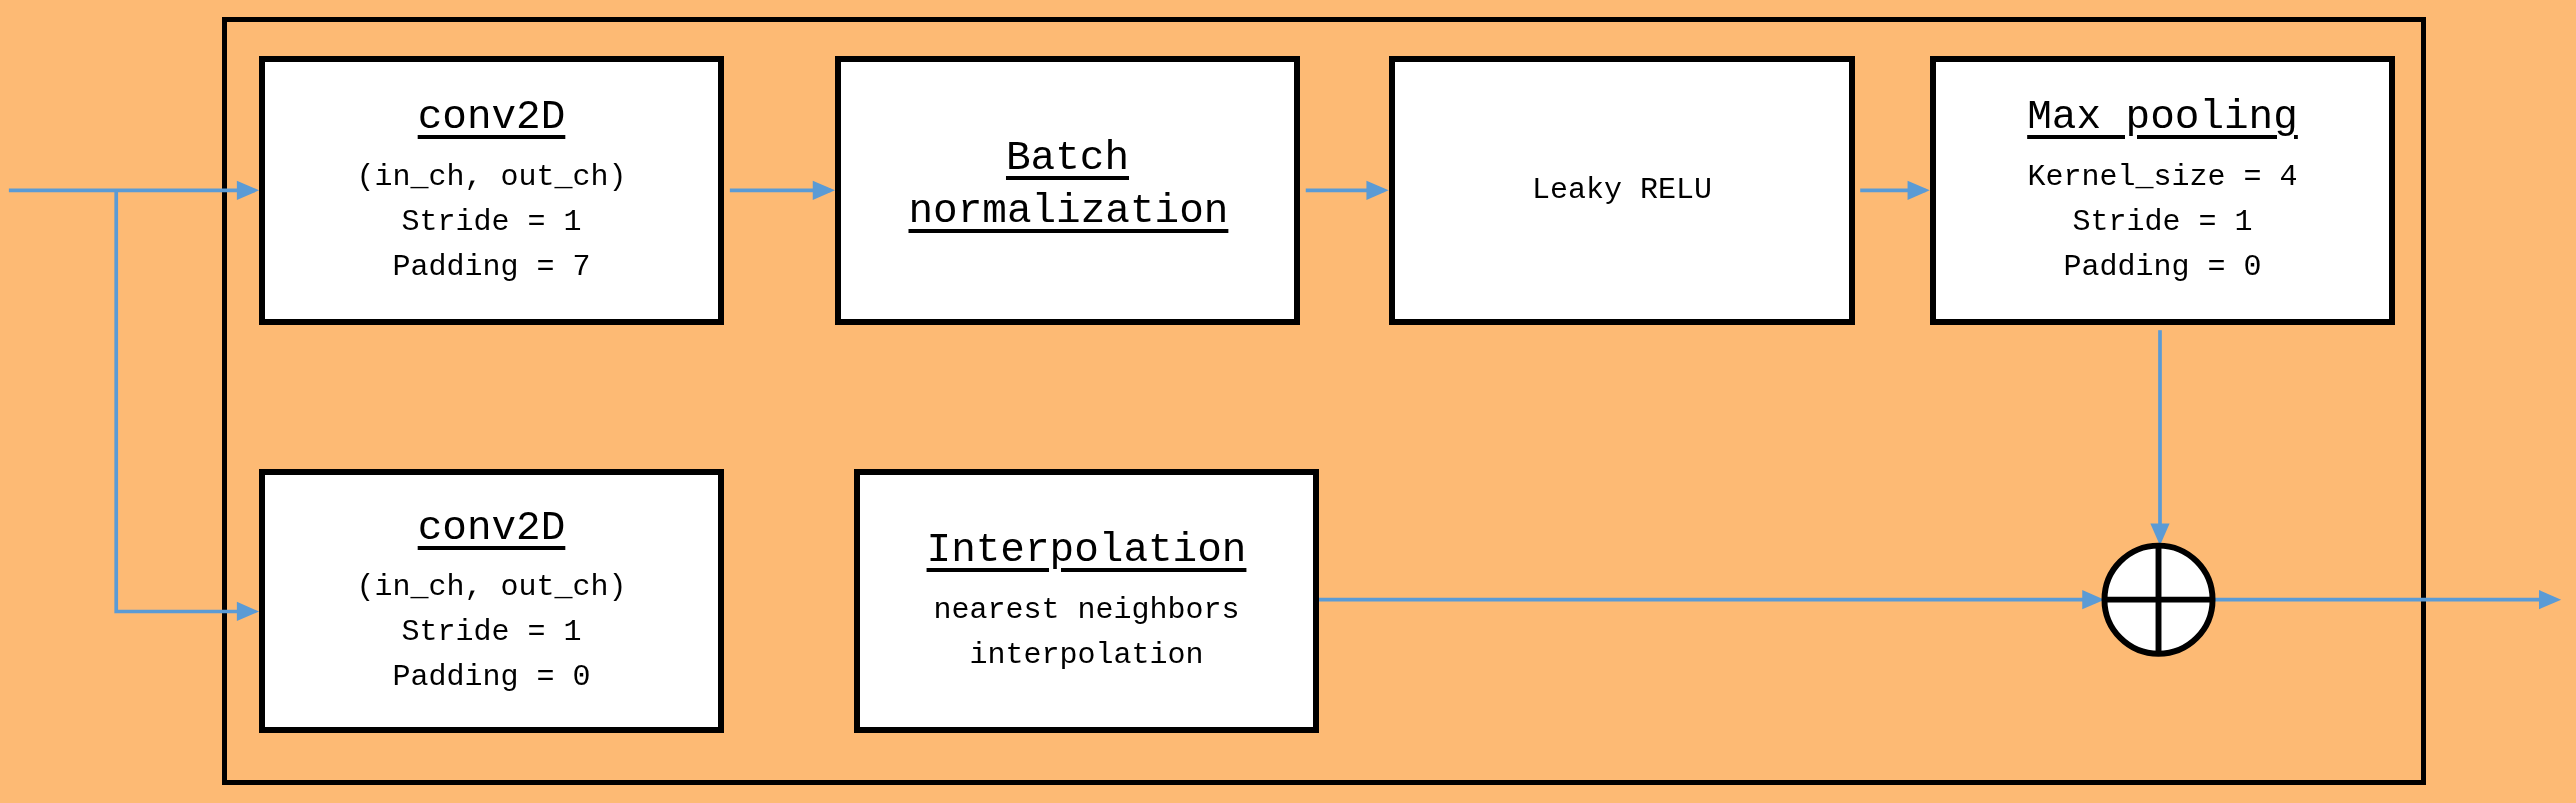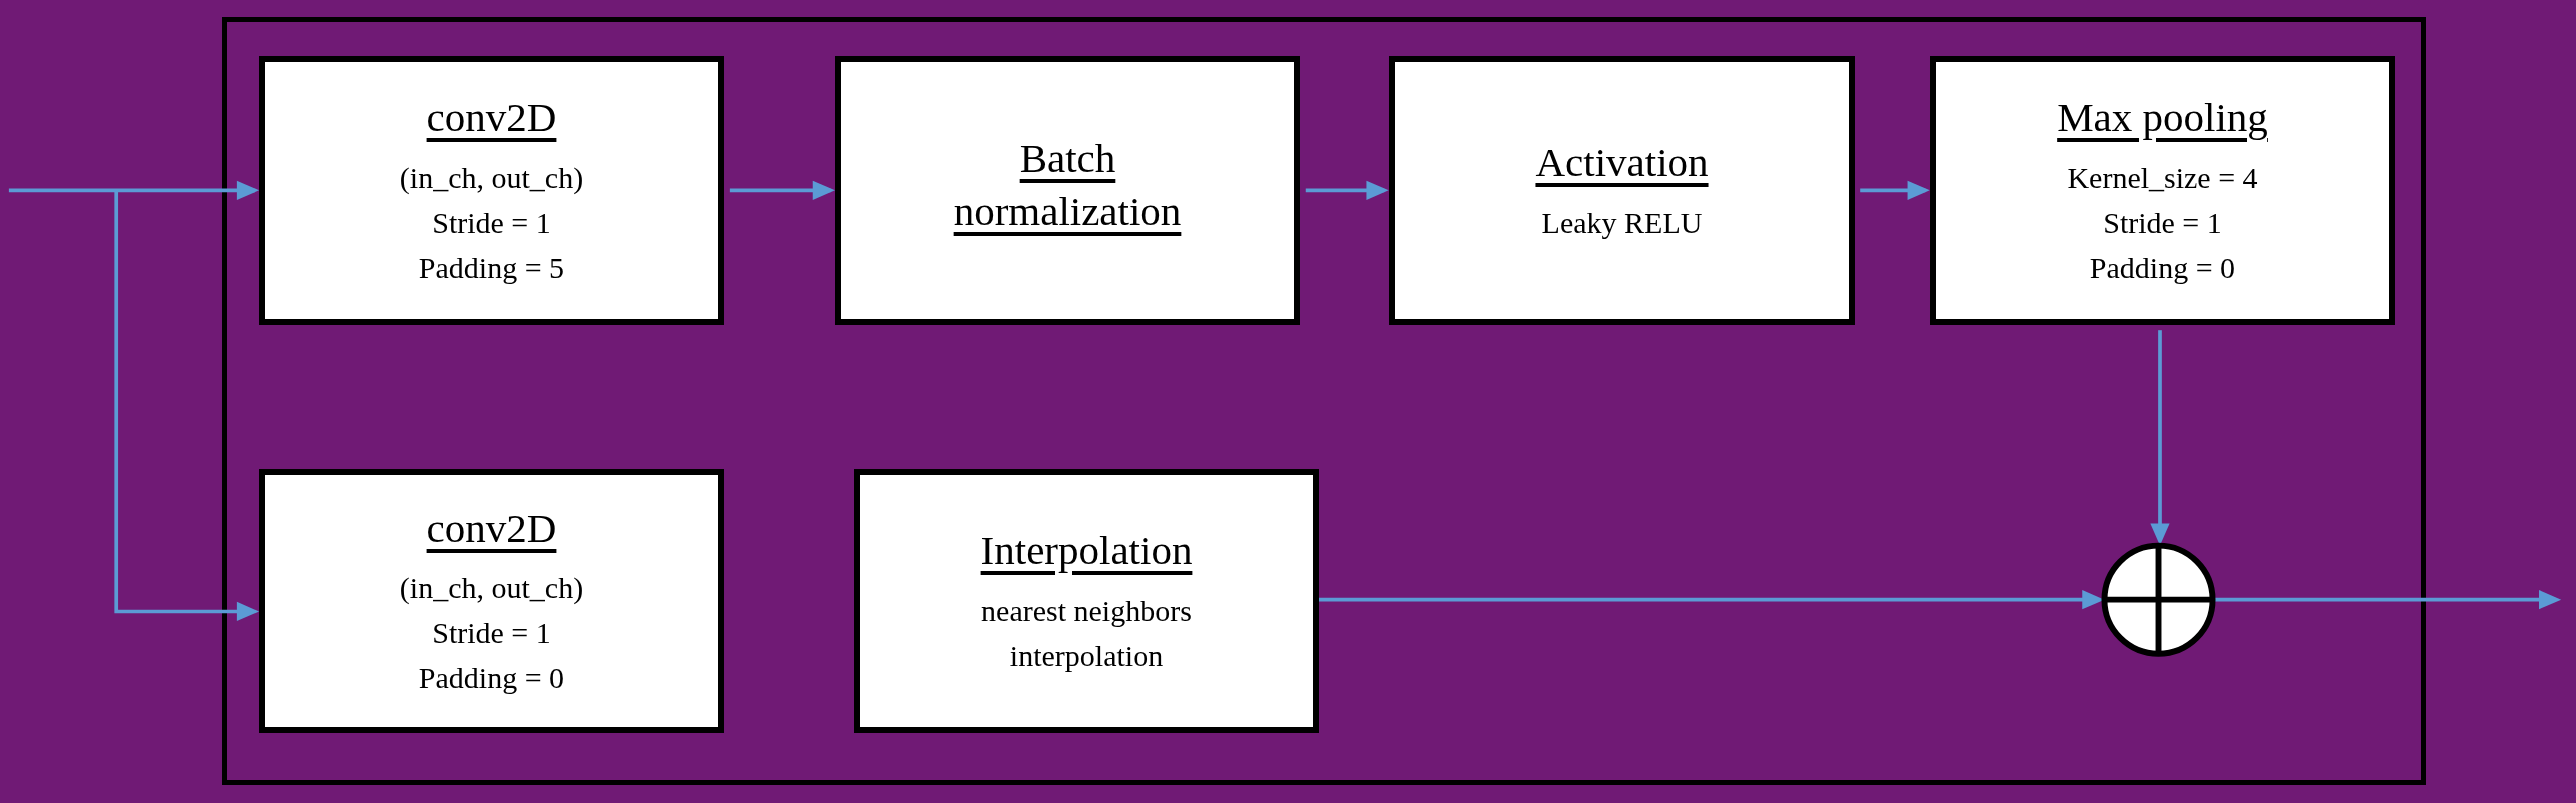--- a/index.html
+++ b/index.html
@@ -5,22 +5,22 @@
   :root {
     --flow: #5B9BD5;
     --ink: #000000;
   }
   * { box-sizing: border-box; }
   html, body { margin: 0; padding: 0; background: #ffffff; }
   #canvas {
     position: relative;
     width: 2576px;
     height: 804px;
-    background: #701a75;
-    font-family: Liberation Serif, serif;
+    background: #fdba74;
+    font-family: Liberation Mono, monospace;
     color: var(--ink);
     overflow: hidden;
   }
   .outer-border {
     position: absolute;
     left: 222px; top: 17px;
     width: 2204px; height: 768px;
     border: 5.2px solid var(--ink);
     background: transparent;
   }
@@ -102,29 +102,28 @@
       <circle class="node-shape" cx="2916" cy="810" r="73"></circle>
       <line class="node-plus" x1="2843" y1="810" x2="2989" y2="810"></line>
       <line class="node-plus" x1="2916" y1="737" x2="2916" y2="883"></line>
     </g>
   </svg>
 
   <div class="box row-top" style="left:259px; width:465px;">
     <div class="box-title">conv2D</div>
     <div class="box-line">(in_ch, out_ch)</div>
     <div class="box-line">Stride = 1</div>
-    <div class="box-line">Padding = 5</div>
+    <div class="box-line">Padding = 7</div>
   </div>
 
   <div class="box row-top" style="left:835px; width:465px;">
     <div class="box-title wrap">Batch normalization</div>
   </div>
 
   <div class="box row-top" style="left:1389px; width:466px;">
-    <div class="box-title">Activation</div>
     <div class="box-line">Leaky RELU</div>
   </div>
 
   <div class="box row-top" style="left:1930px; width:465px;">
     <div class="box-title">Max pooling</div>
     <div class="box-line">Kernel_size = 4</div>
     <div class="box-line">Stride = 1</div>
     <div class="box-line">Padding = 0</div>
   </div>
 

